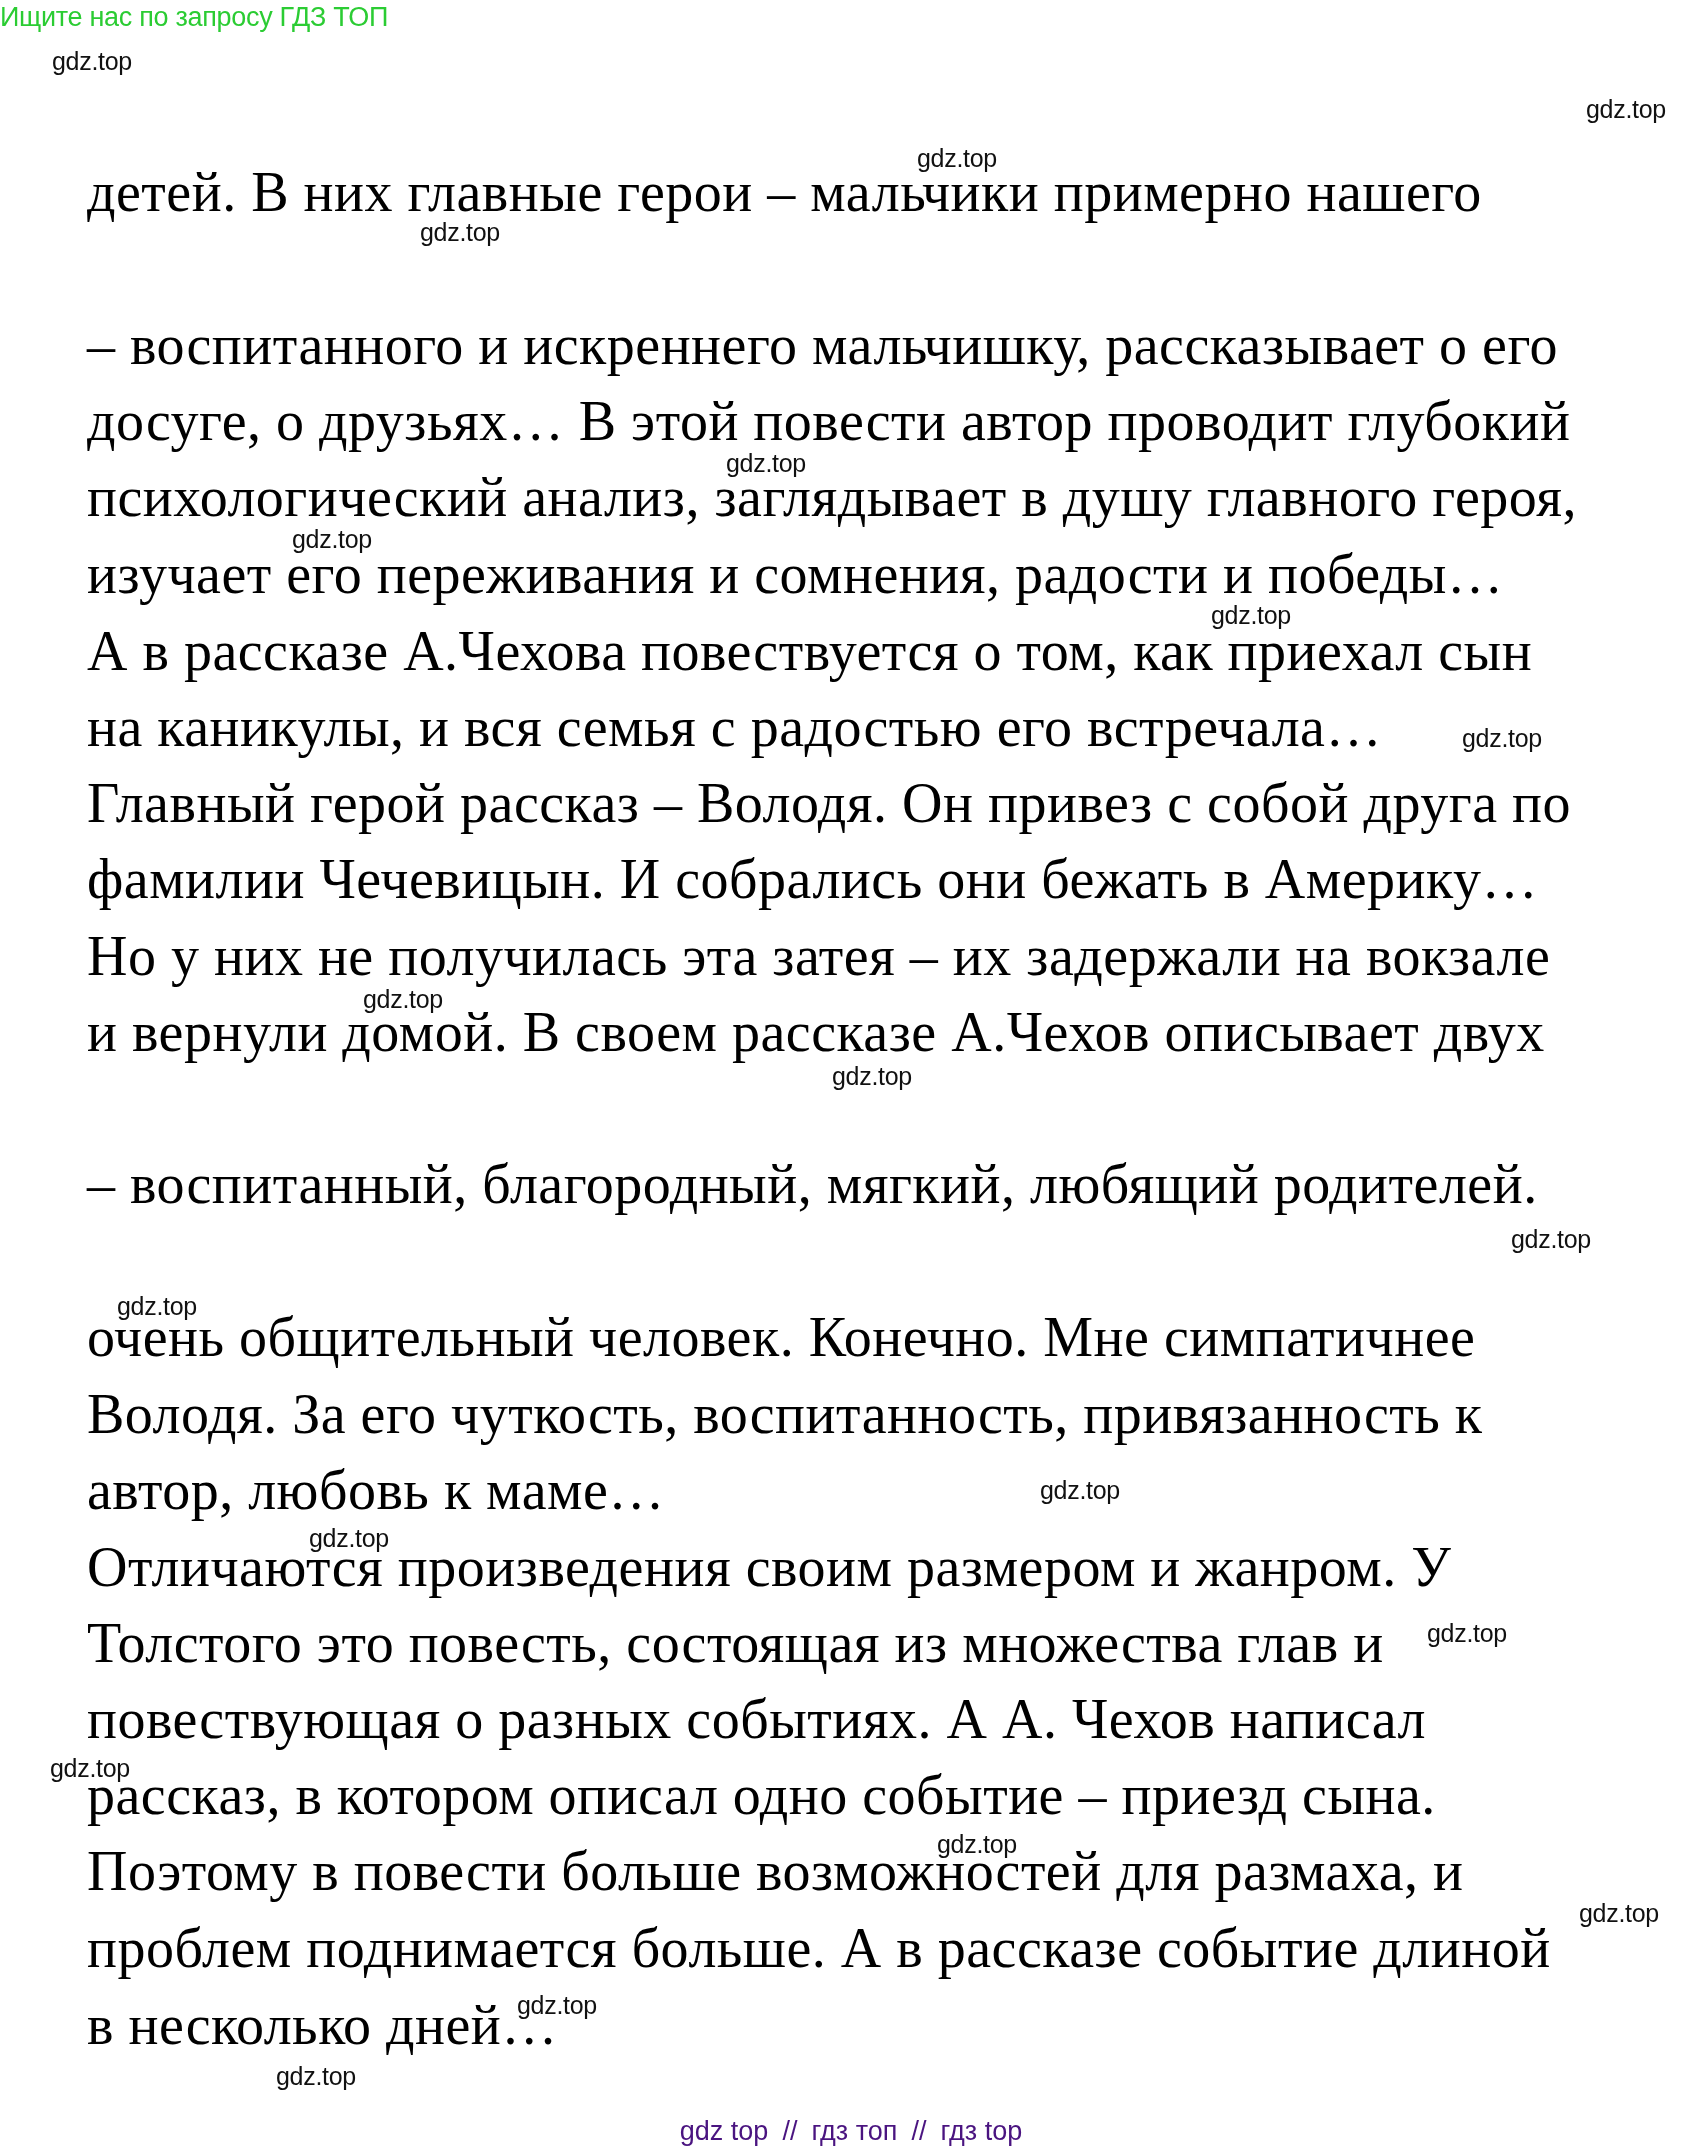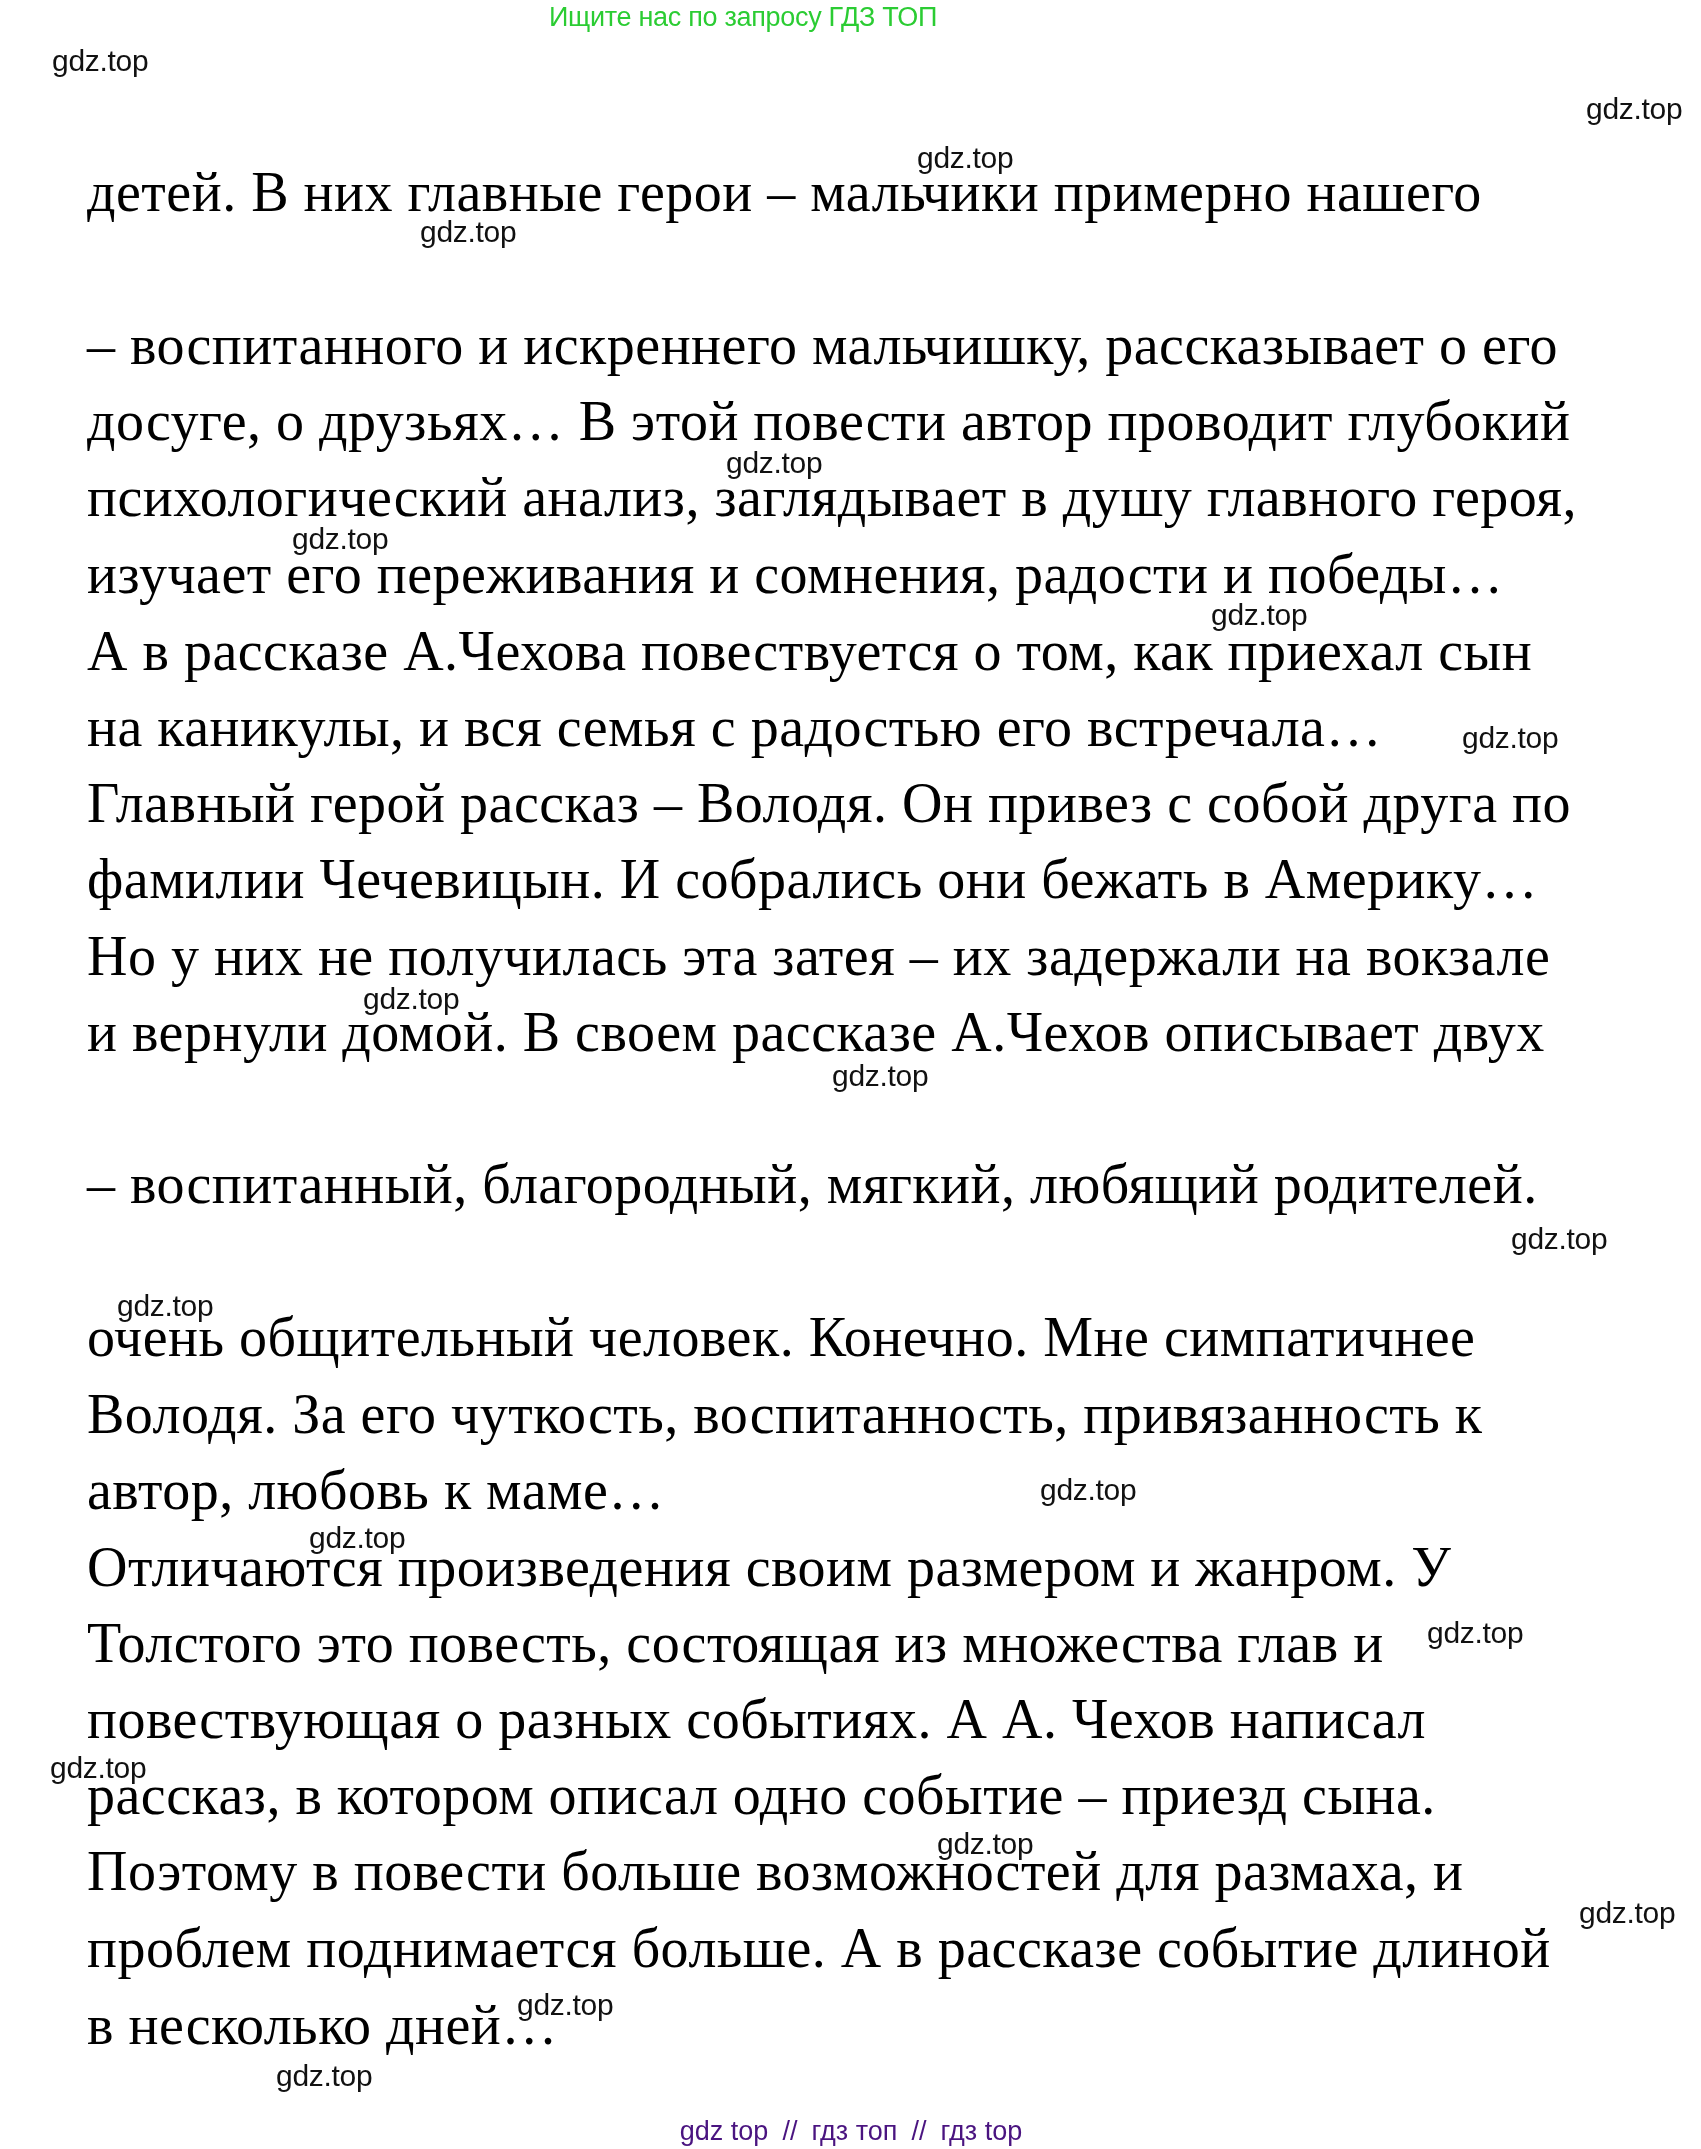--- a/index.html
+++ b/index.html
@@ -1,30 +1,30 @@
 <!DOCTYPE html>
 <html><head>
 <meta charset="utf-8">
 <style>
   html, body { margin: 0; padding: 0; background: #ffffff; }
   body { width: 1702px; height: 2149px; position: relative; overflow: hidden; }
   .banner {
-    position: absolute; left: 0; top: 2px; width: 1486px; text-align: center;
+    position: absolute; left: 0; top: 2px; width: 1486px; 
     font-family: "Liberation Sans", sans-serif; font-size: 27px; line-height: 30px;
     color: #2bcc33; letter-spacing: -0.3px;
   }
   .page { position: absolute; left: 0; top: 0; width: 1702px; height: 2149px; }
   .line {
     position: absolute; left: 87px; white-space: nowrap;
     font-family: "Liberation Serif", serif; font-size: 56px; line-height: 59px;
     color: #000000; letter-spacing: 0.5px;
   }
   .wm {
     position: absolute; white-space: nowrap;
-    font-family: "Liberation Sans", sans-serif; font-size: 30px; line-height: 30px;
+    font-family: "Liberation Sans", sans-serif; font-size: 25px; line-height: 30px;
     color: #111111; letter-spacing: -0.3px;
   }
   .footer {
     position: absolute; left: 0; top: 2116px; width: 1702px; text-align: center;
     font-family: "Liberation Sans", sans-serif; font-size: 27px; line-height: 30px;
     color: #4a1480;
   }
   .footer .sep { margin: 0 14px; }
 </style>
 </head>

